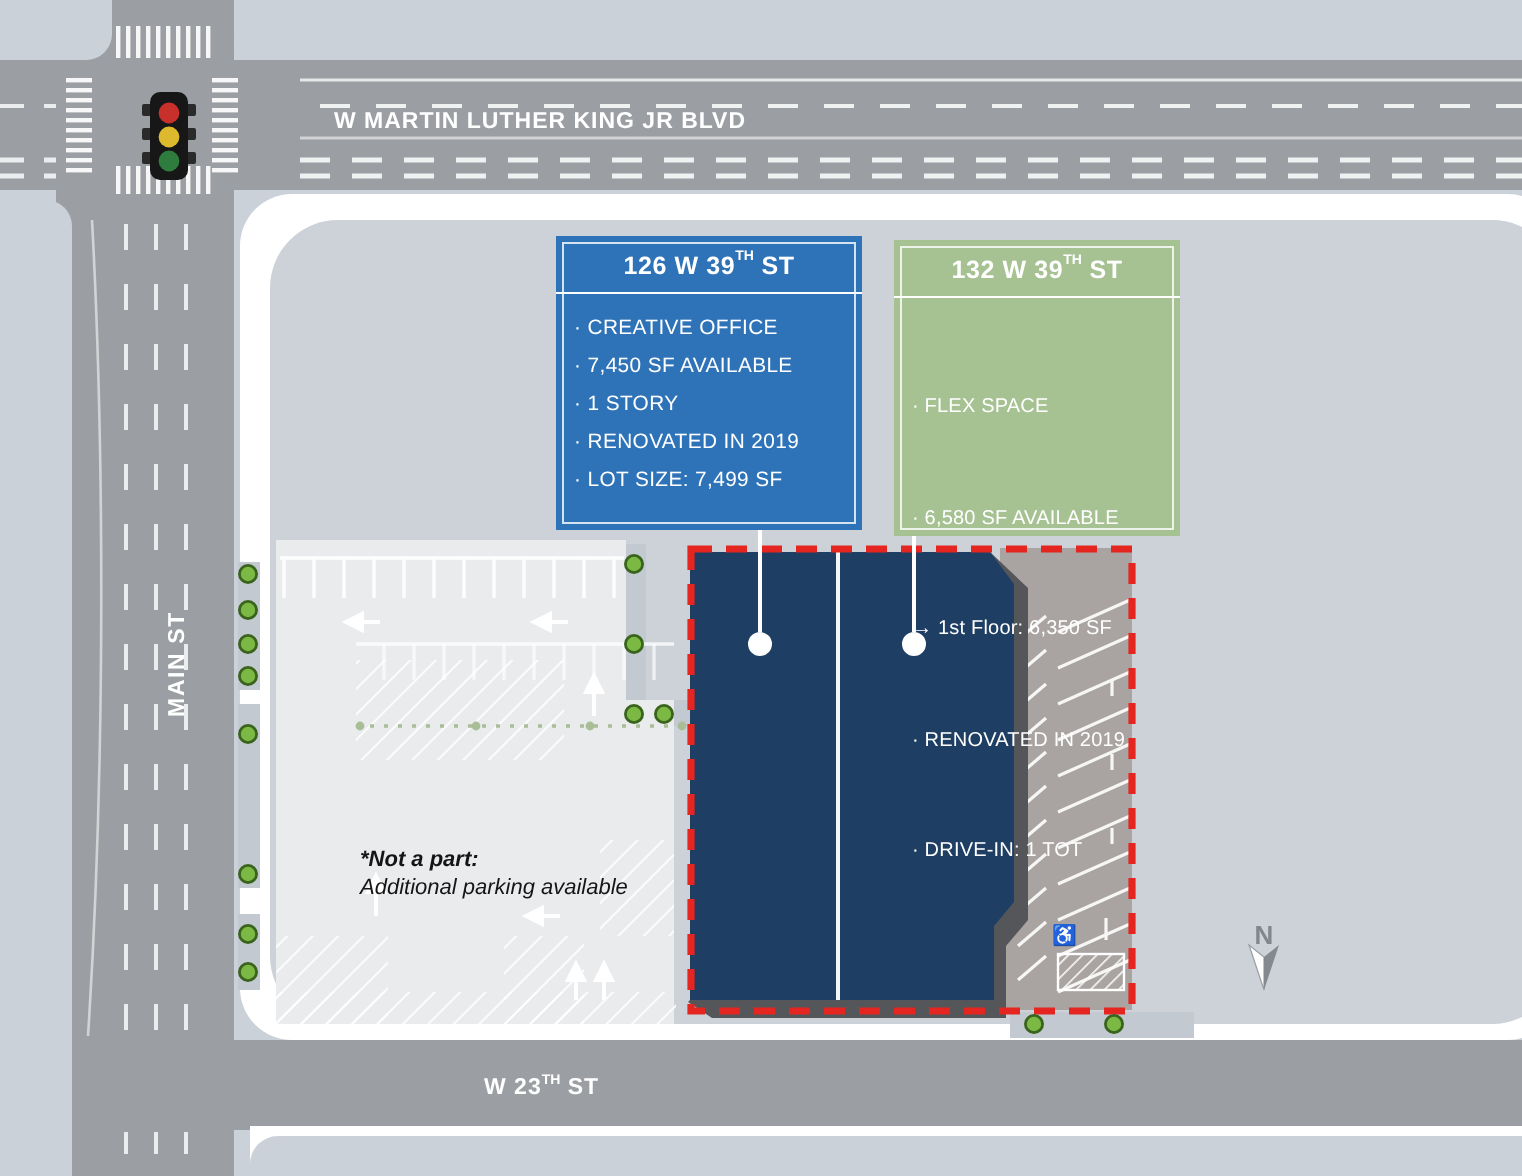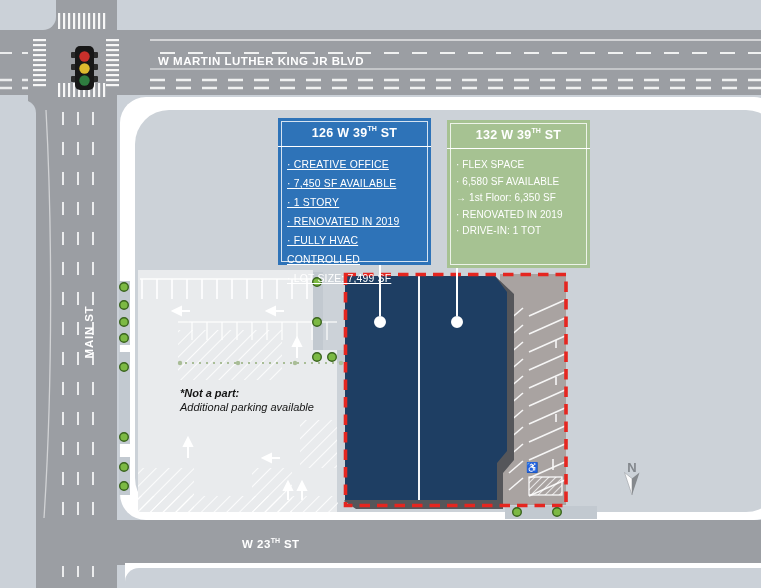--- a/index.html
+++ b/index.html
@@ -1,33 +1,33 @@
 <!DOCTYPE html>
 <html><head>
 <meta charset="utf-8">
 <style>
   html,body{margin:0;padding:0;background:#e8eaec;font-family:"Liberation Sans",sans-serif;}
   .stage{position:relative;width:761px;height:588px;overflow:hidden;background:#cbd1d8;}
   .stage svg{position:absolute;left:0;top:0;}
   .ov{position:absolute;color:#fff;white-space:nowrap;}
   .road-label{font-weight:bold;font-size:11.5px;letter-spacing:.5px;}
-  .mlk{left:158px;top:55px;width:224px;}
+  .mlk{left:158px;top:55px;width:224px;text-align:center;}
   .mainst{left:89px;top:332px;transform:translate(-50%,-50%) rotate(-90deg);letter-spacing:.8px;}
   .w39{left:242px;top:538px;}
   sup.th{font-size:7px;vertical-align:top;position:relative;top:-1px;letter-spacing:0;}
   .infobox{position:absolute;color:#fff;outline:1px solid rgba(255,255,255,.8);outline-offset:-4px;}
   .infobox .title{text-align:center;font-weight:bold;font-size:12.5px;letter-spacing:.3px;padding-top:8px;padding-bottom:6px;}
   .infobox .sep{border-top:1.5px solid #fff;height:0;}
   .infobox ul{list-style:none;margin:0;padding:8px 6px 0 9px;}
   .box-blue{left:278px;top:118px;width:153px;height:147px;background:#2e73b8;}
-  .box-blue li{font-size:10.4px;line-height:19px;letter-spacing:.2px;text-decoration:underline;}
+  .box-blue li{font-size:10.4px;line-height:19px;letter-spacing:.2px;}
   .box-green{left:447px;top:120px;width:143px;height:148px;background:#a6c292;}
-  .box-green li{font-size:10px;line-height:16.6px;letter-spacing:.1px;}
+  .box-green li{font-size:10px;line-height:16.6px;letter-spacing:.1px;margin-top:39px;}
   .notapart{left:180px;top:386px;color:#151515;font-size:11px;line-height:14px;font-style:italic;}
-  .notapart .l1{font-weight:bold;}
+  .notapart .l1{font-weight:bold;margin-top:37px;}
   .nletter{left:632px;top:460px;transform:translateX(-50%);color:#82878c;font-weight:bold;font-size:13px;}
 </style>
 </head>
 <body>
 
 <div class="stage">
 
 <svg width="761" height="588" viewBox="0 0 761 588">
   <defs>
     <pattern id="hatch" width="9" height="9" patternUnits="userSpaceOnUse" patternTransform="rotate(45)">
@@ -270,21 +270,20 @@
 <div class="ov road-label w39"><span>W 23</span><sup class="th">TH</sup><span> ST</span></div>
 
 <div class="infobox box-blue">
   <div class="title"><span>126 W 39</span><sup class="th">TH</sup><span> ST</span></div>
   <div class="sep"></div>
   <ul>
     <li>· CREATIVE OFFICE</li>
     <li>· 7,450 SF AVAILABLE</li>
     <li>· 1 STORY</li>
     <li>· RENOVATED IN 2019</li>
-    <li>· FULLY HVAC CONTROLLED</li>
     <li>· LOT SIZE: 7,499 SF</li>
   </ul>
 </div>
 
 <div class="infobox box-green">
   <div class="title"><span>132 W 39</span><sup class="th">TH</sup><span> ST</span></div>
   <div class="sep"></div>
   <ul>
     <li>· FLEX SPACE</li>
     <li>· 6,580 SF AVAILABLE</li>

